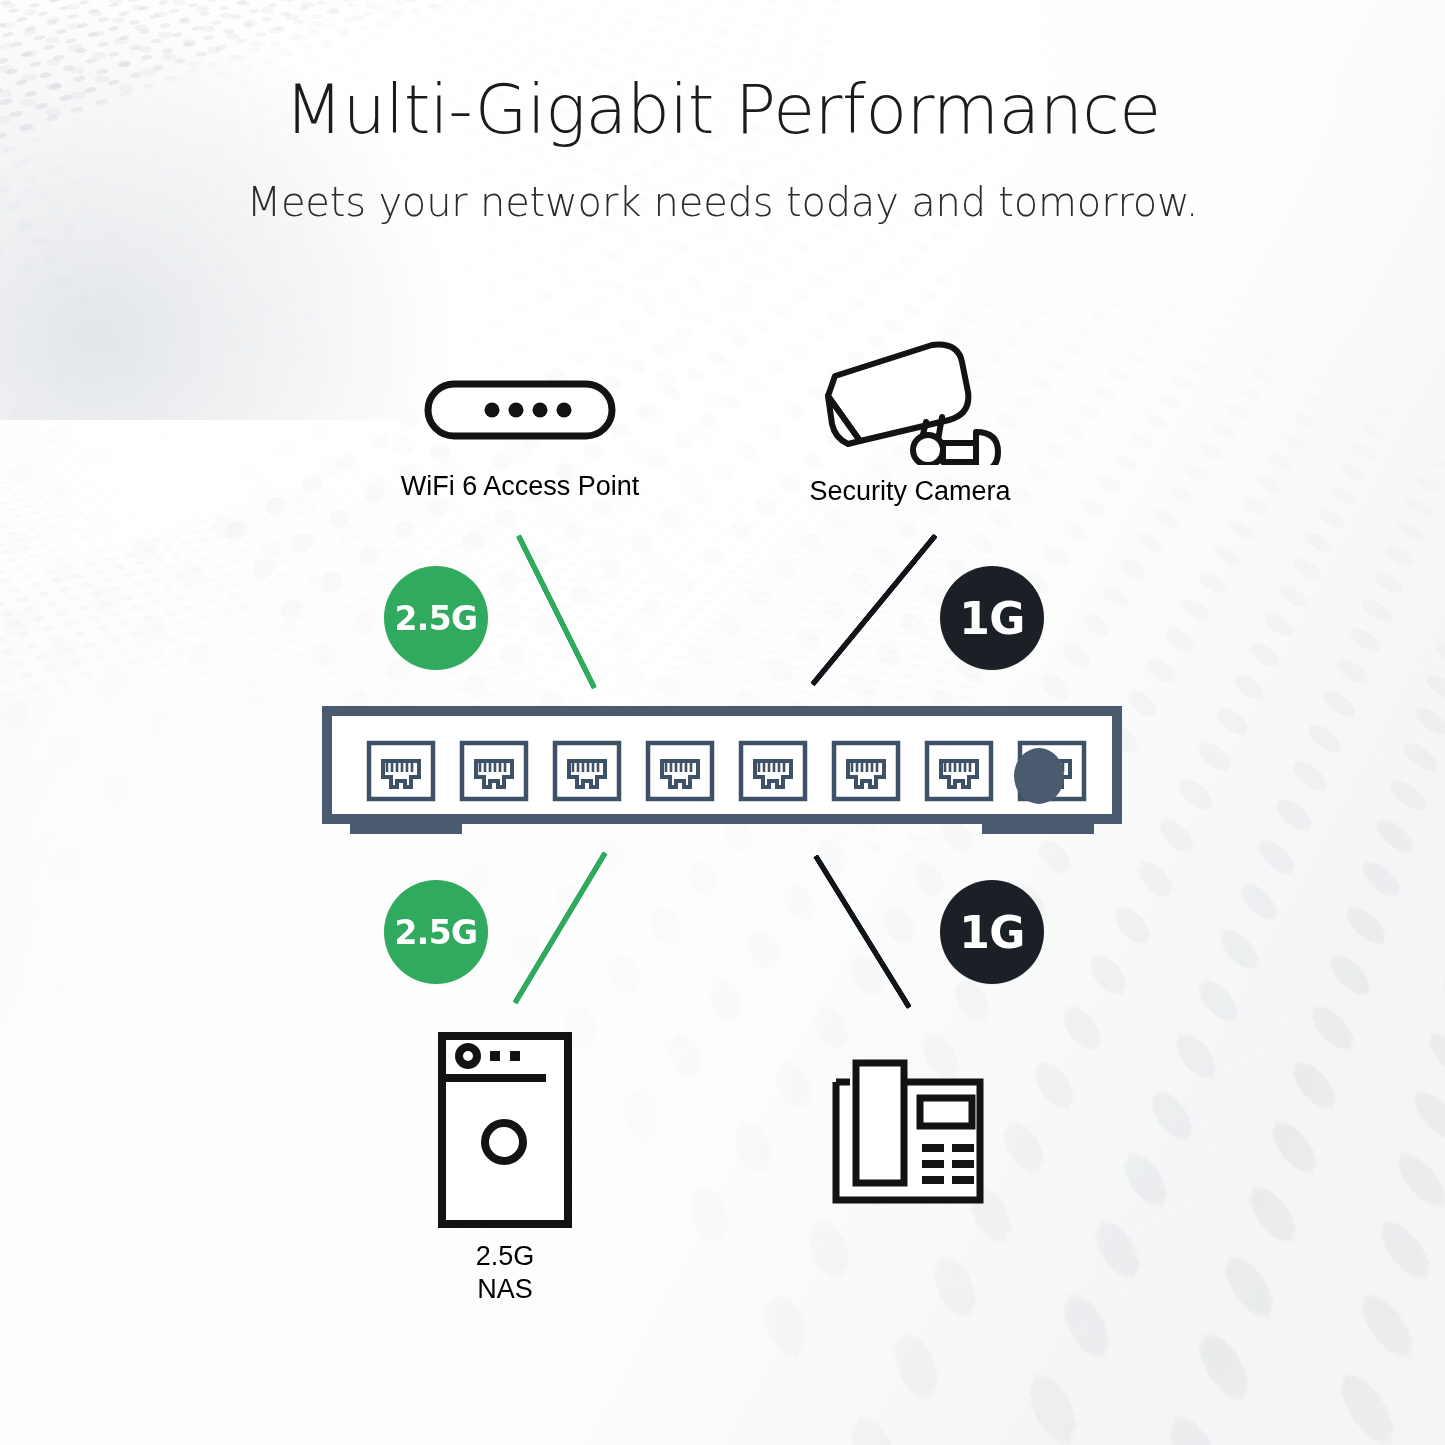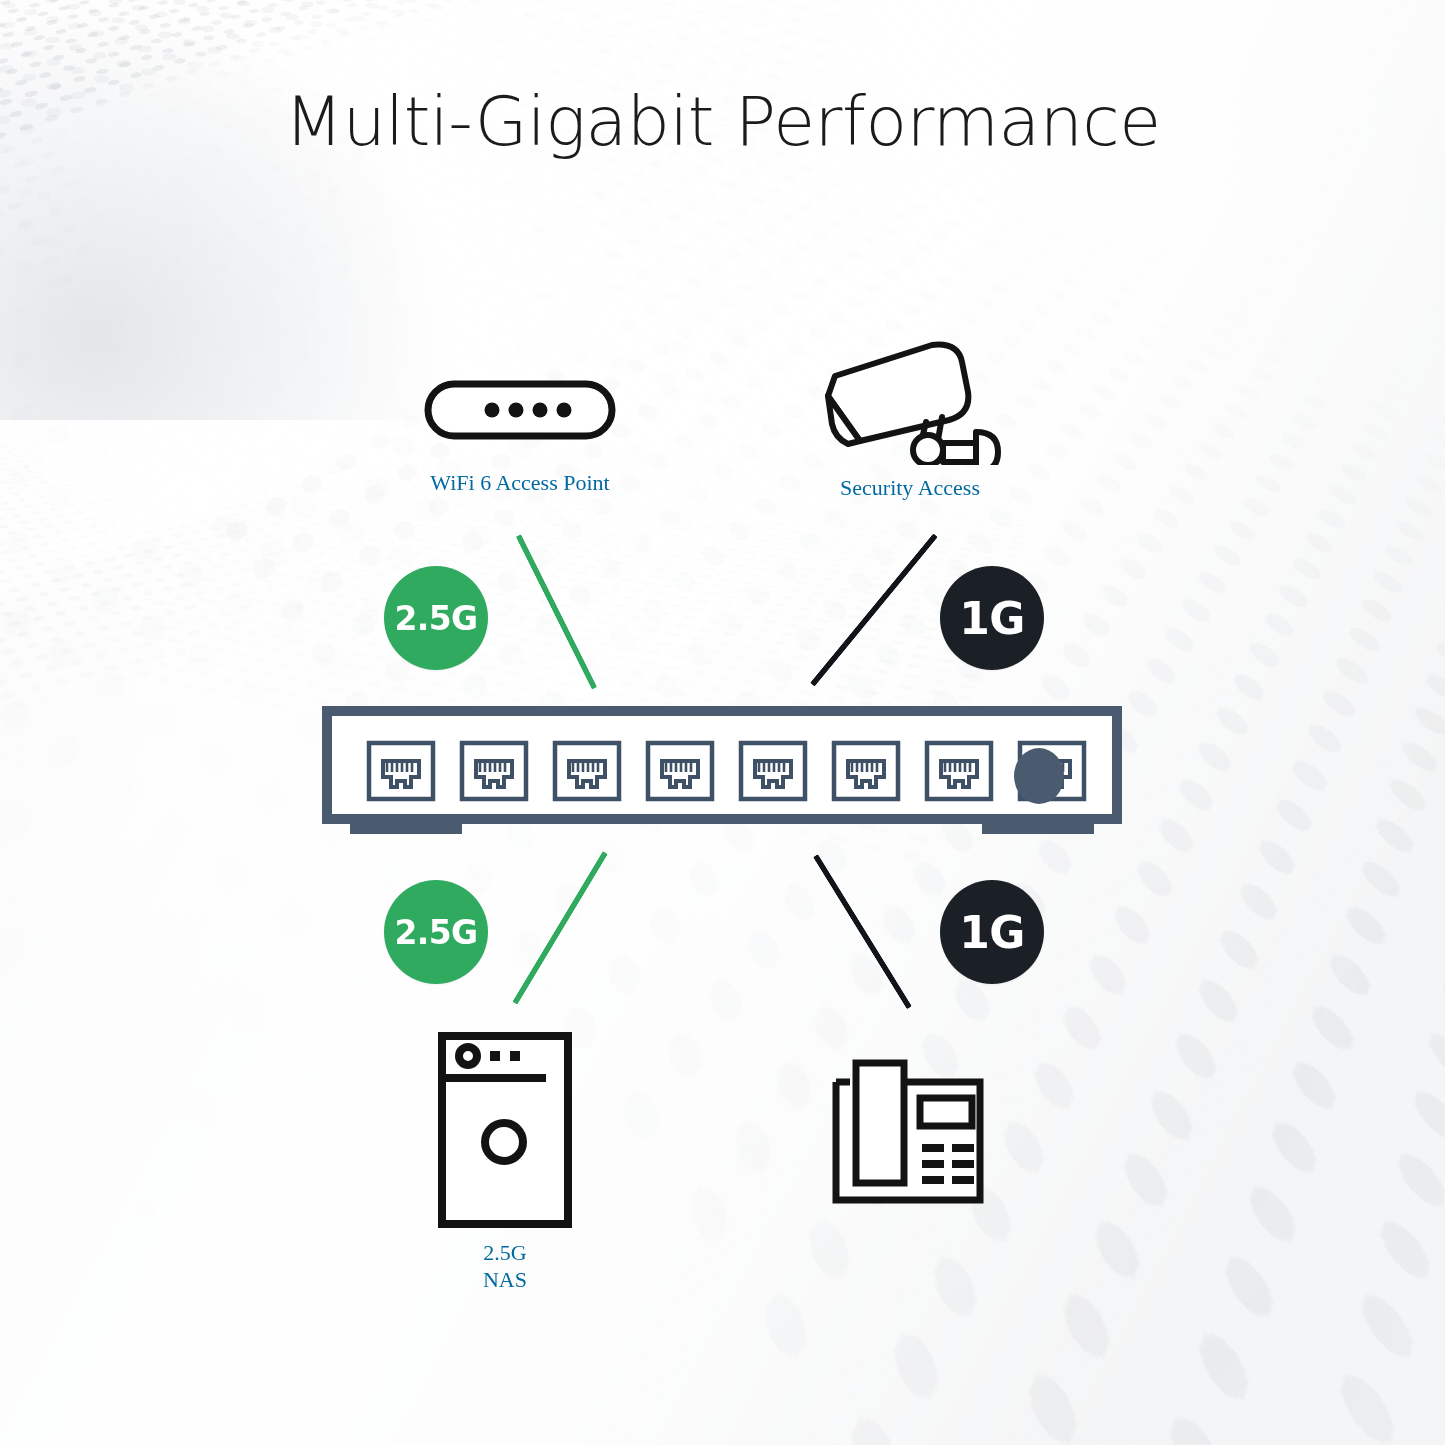--- a/index.html
+++ b/index.html
@@ -98,21 +98,21 @@
     text-align: center;
     z-index: 5;
   }
   .title {
     font-family: "DejaVu Sans", "Liberation Sans", sans-serif;
     font-weight: 300;
     font-size: 68px;
     letter-spacing: -0.5px;
     color: #1b1b1b;
     line-height: 1.05;
-    margin: 12px;
+    margin: 0;
     white-space: nowrap;
   }
   .subtitle {
     font-family: "DejaVu Sans", "Liberation Sans", sans-serif;
     font-weight: 300;
     font-size: 40px;
     color: #2b2b2b;
     margin: 34px 0 0 0;
     letter-spacing: -0.2px;
     white-space: nowrap;
@@ -126,24 +126,24 @@
   }
   .node {
     position: absolute;
     text-align: center;
   }
   .node-icon {
     display: block;
     margin: 0 auto;
   }
   .node-label {
-    font-family: Liberation Serif, serif;
+    font-family: Liberation Sans, sans-serif;
     font-weight: 400;
-    font-size: 22px;
-    color: #0369a1;
+    font-size: 27px;
+    color: #000000;
     line-height: 1.22;
     white-space: pre-line;
     margin-top: 10px;
   }
 
   
   .badge {
     position: absolute;
     width: 104px;
     height: 104px;
@@ -182,20 +182,21 @@
   <div class="bg-layer bg-mesh-tr"></div>
   <div class="bg-layer bg-mesh-bl"></div>
   <div class="bg-layer bg-mesh-br"></div>
   <div class="bg-layer bg-sheen"></div>
   <div class="bg-layer bg-streak-tl"></div>
   <div class="bg-layer bg-streak-br"></div>
   <div class="bg-layer bg-vign-bl"></div>
 
   <div class="headings">
     <h1 class="title">Multi-Gigabit Performance</h1>
+    <p class="subtitle">Meets your network needs today and tomorrow.</p>
   </div>
 
   <div class="diagram">
 
     <div class="link" style="left:521px; top:534px; width:171px; border-top-width:6px; border-color:#2faa5f; transform: rotate(63.5deg);"></div>
 
     <div class="link" style="left:938px; top:537px; width:194px; border-top-width:6px; border-color:#111418; transform: rotate(129.5deg);"></div>
 
     <div class="link" style="left:608px; top:854px; width:176px; border-top-width:6px; border-color:#2faa5f; transform: rotate(121deg);"></div>
 
@@ -221,21 +222,21 @@
 
         <path d="M118 82 L112 107"></path>
         <path d="M134 77 L130 100"></path>
 
         <circle cx="120" cy="110" r="15" fill="#ffffff"></circle>
 
         <path d="M135 103 L168 103 L168 122 L135 122 Z" fill="#ffffff"></path>
 
         <path d="M168 92 Q190 92 190 112 Q190 132 168 132 Z" fill="#ffffff"></path>
       </svg>
-      <div class="node-label">Security Access</div>
+      <div class="node-label">Security Camera</div>
     </div>
 
     <div class="badge badge-25" style="left:384px; top:566px; background:#2faa5f;">
       <span>2.5G</span>
     </div>
 
     <div class="badge badge-1" style="left:940px; top:566px; background:#1b2026;">
       <span>1G</span>
     </div>
 

